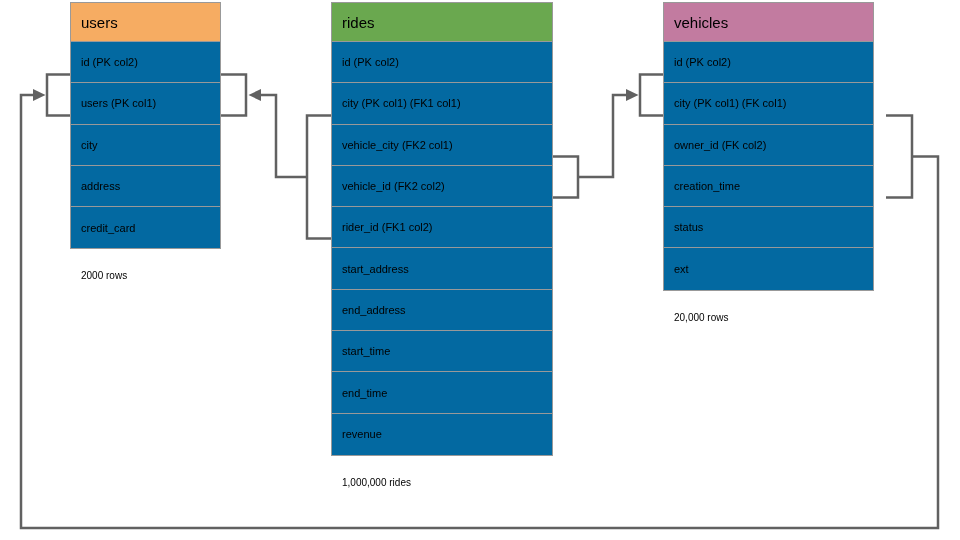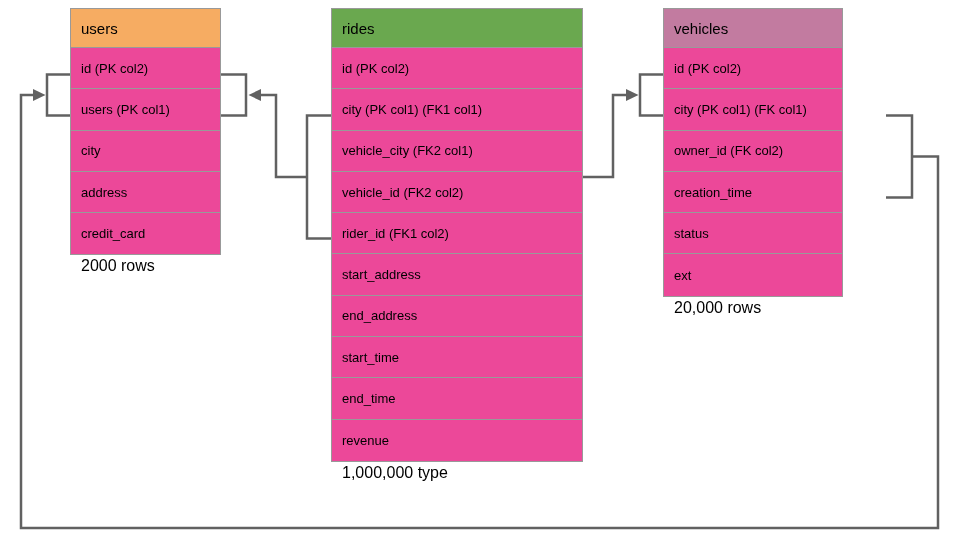--- a/index.html
+++ b/index.html
@@ -25,55 +25,55 @@
     fill: none;
     stroke: var(--line, #616161);
     stroke-width: 2.5;
   }
   svg.connectors path.arrow {
     fill: var(--line, #616161);
     stroke: none;
   }
   .er-table-wrap {
     position: absolute;
-    top: 8px;
+    top: 2px;
     z-index: 2;
   }
   .pos-users    { left: 70px;  width: 151px; }
-  .pos-rides    { left: 331px; width: 252px; }
-  .pos-vehicles { left: 663px; width: 180px; }
+  .pos-rides    { left: 331px; width: 222px; }
+  .pos-vehicles { left: 663px; width: 211px; }
   .er-table {
     border: 1px solid var(--border, #999999);
     background: #fff;
     width: 100%;
   }
   .er-header {
     height: 39px;
     display: flex;
     align-items: center;
     padding-left: 10px;
     font-size: 15px;
     border-bottom: 1px solid var(--border, #999999);
   }
   .er-row {
     height: 41.3px;
     display: flex;
     align-items: center;
     padding-left: 10px;
-    font-size: 13px;
-    background: #ec4899;
+    font-size: 11px;
+    background: #0369a1;
     border-bottom: 1px solid var(--border, #999999);
     white-space: nowrap;
     overflow: hidden;
   }
   .er-row:last-child { border-bottom: none; }
   .er-rowcount {
-    margin-top: 2px;
+    margin-top: 21px;
     padding-left: 11px;
-    font-size: 16px;
+    font-size: 10px;
   }
 </style>
 </head>
 <body>
 
 <div class="canvas">
 
   <svg class="connectors" viewBox="0 0 960 540" xmlns="http://www.w3.org/2000/svg">
 
     <g>
@@ -122,21 +122,21 @@
             <div class="er-row">vehicle_city (FK2 col1)</div>
             <div class="er-row">vehicle_id (FK2 col2)</div>
             <div class="er-row">rider_id (FK1 col2)</div>
             <div class="er-row">start_address</div>
             <div class="er-row">end_address</div>
             <div class="er-row">start_time</div>
             <div class="er-row">end_time</div>
             <div class="er-row">revenue</div>
           </div>
       </div>
-      <div class="er-rowcount">1,000,000 type</div>
+      <div class="er-rowcount">1,000,000 rides</div>
     </div>
 
     <div class="er-table-wrap pos-vehicles">
       <div class="er-table">
         <div class="er-header" style="background: rgb(194, 123, 160);">vehicles</div>
         <div class="er-rows">
             <div class="er-row">id (PK col2)</div>
             <div class="er-row">city (PK col1) (FK col1)</div>
             <div class="er-row">owner_id (FK col2)</div>
             <div class="er-row">creation_time</div>

